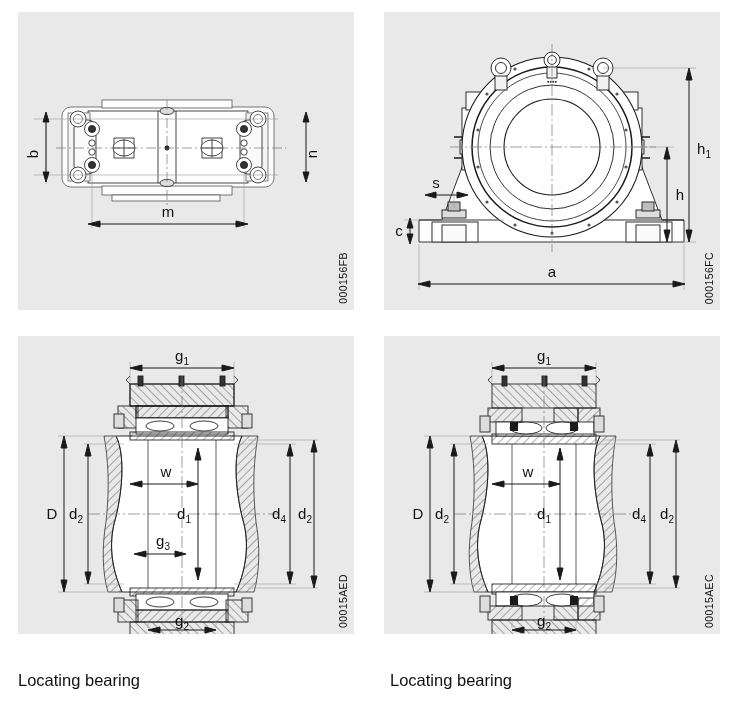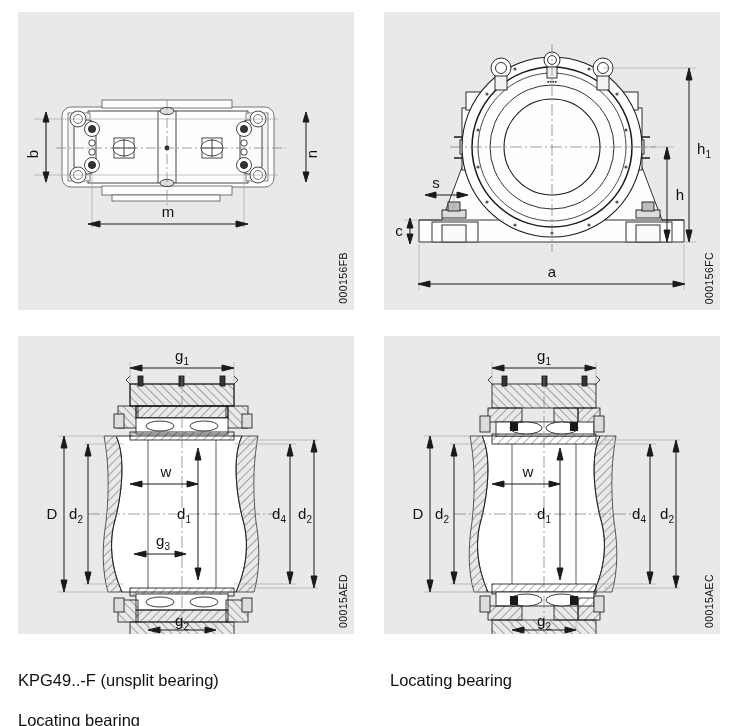--- a/index.html
+++ b/index.html
@@ -527,20 +527,19 @@
         <line x1="132" y1="294" x2="188" y2="294"></line>
         <polygon points="128,294 140,291 140,297"></polygon>
         <polygon points="192,294 181,291 181,297"></polygon>
       </g>
       <text class="lbl" x="160" y="290" text-anchor="middle"><tspan>g</tspan><tspan class="sub" dy="4">2</tspan></text>
     </svg>
     <div class="code">00015AEC</div>
   </div>
 
   <div class="cap cap-l">
-    <div>KPG49..-F (unsplit bearing)</div>
     <div>Locating bearing</div>
   </div>
   <div class="cap cap-r">
     <div>Locating bearing</div>
   </div>
 
 </div>
 
 </body></html>

